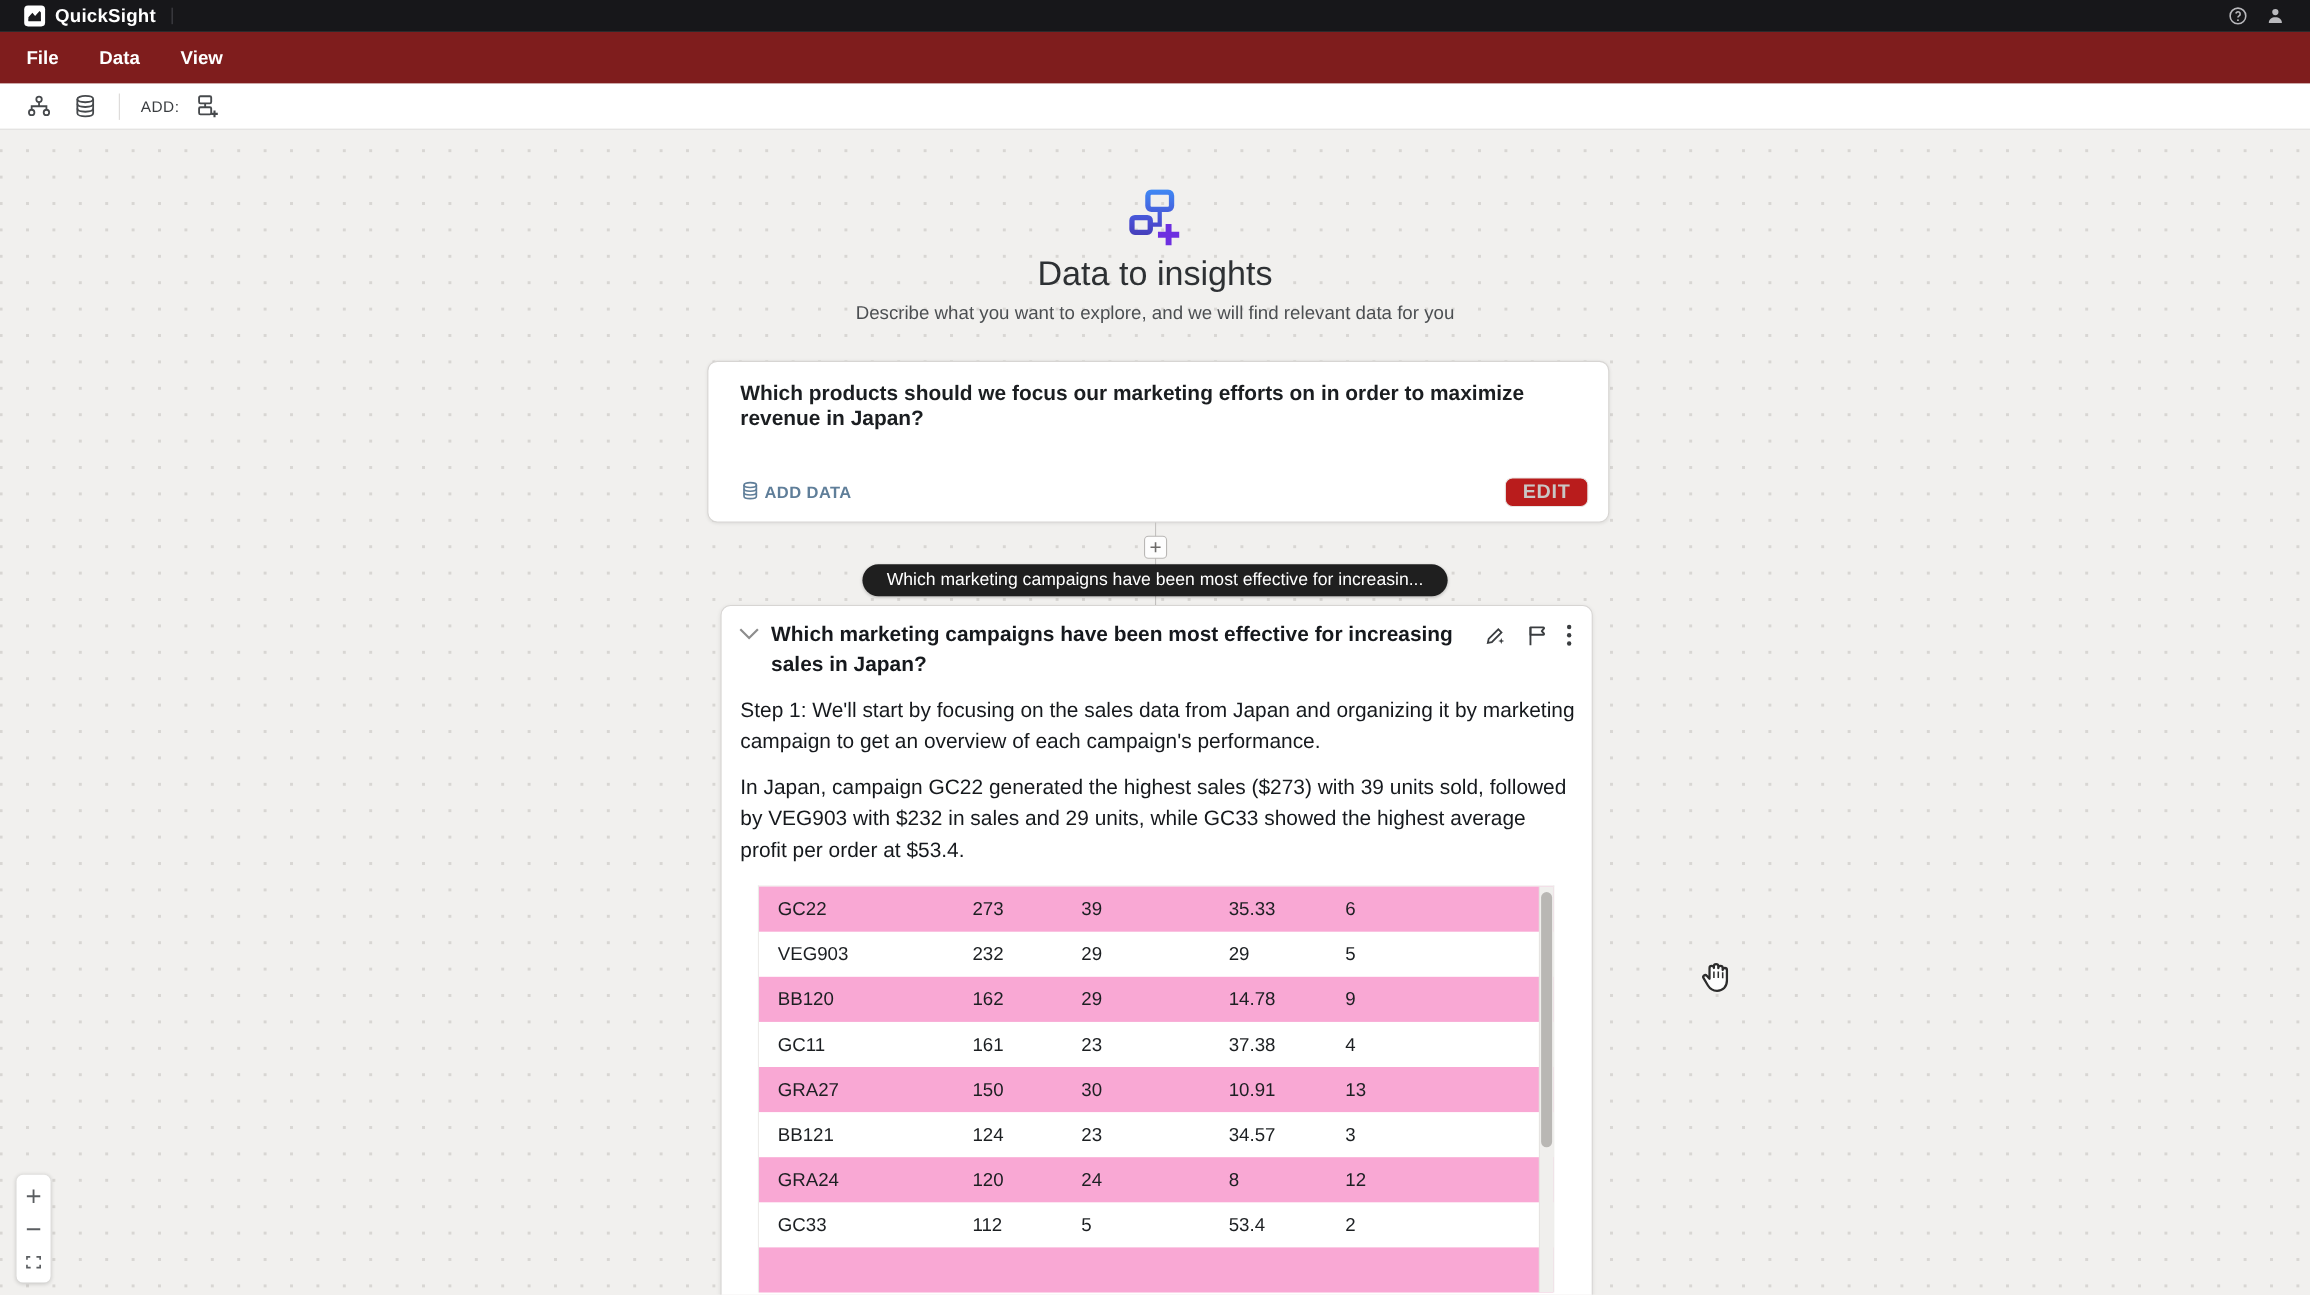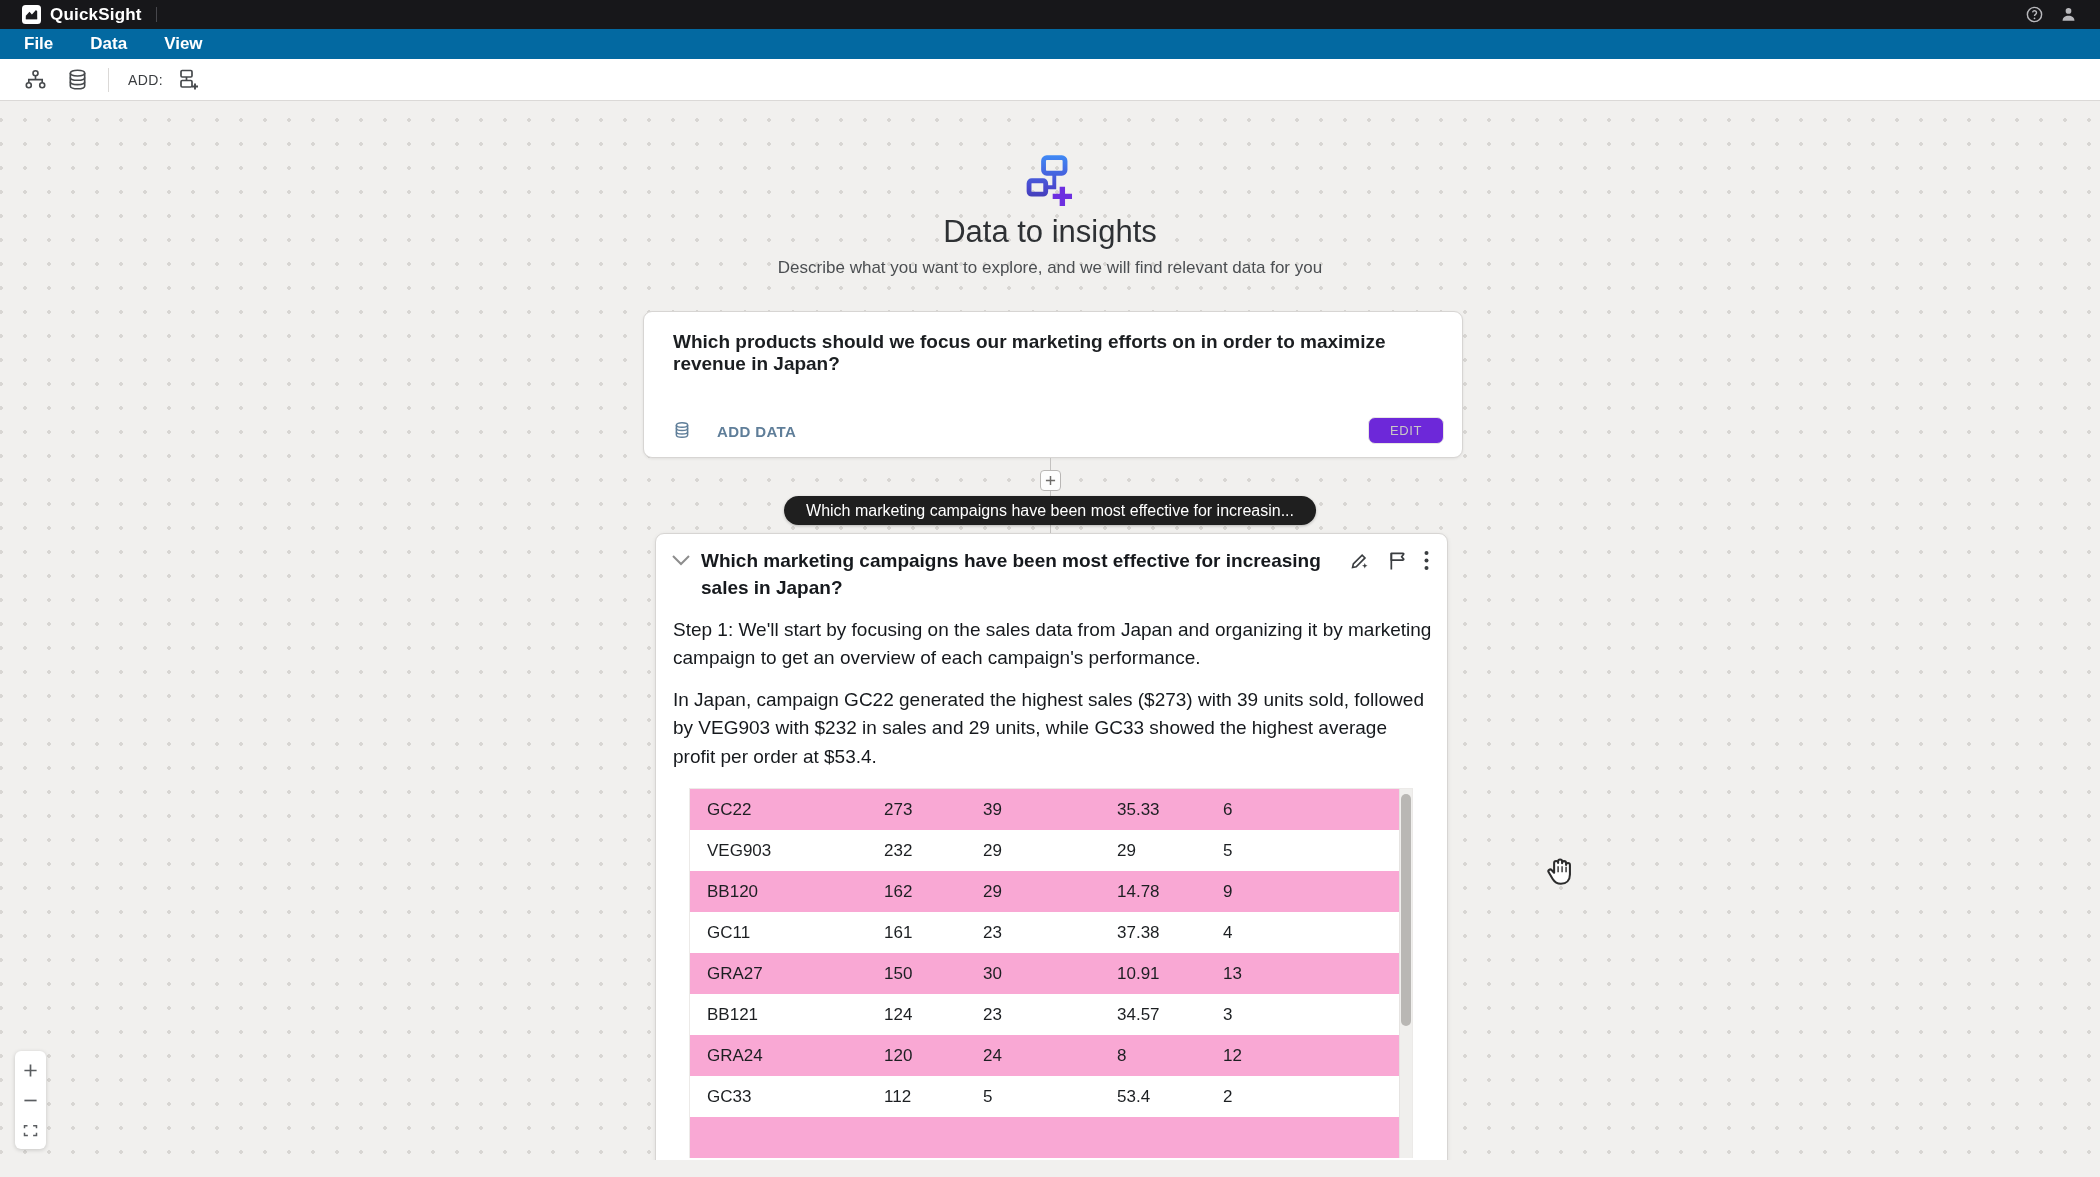--- a/index.html
+++ b/index.html
@@ -8,21 +8,21 @@
 
   
   .topbar { position:relative; height:29px; background:#17171a; display:flex; align-items:center; padding:0 22px; }
   .logo-box { width:19px; height:19px; background:#ffffff; border-radius:3.5px; display:flex; align-items:center; justify-content:center; margin-right:9px; }
   .brand { color:#fff; font-size:17px; font-weight:700; letter-spacing:.2px; }
   .topbar-divider { width:1px; height:15px; background:#47474c; margin-left:14px; }
   .topbar-right { margin-left:auto; display:flex; align-items:center; gap:15px; }
   .topbar-right svg { display:block; }
 
   
-  .menubar { height:30px; background:#0369a1; display:flex; align-items:center; padding:0 24px; gap:37px; }
+  .menubar { height:47px; background:#7f1d1d; display:flex; align-items:center; padding:0 24px; gap:37px; }
   .menu-item { color:#ffffff; font-size:17px; font-weight:700; cursor:pointer; }
 
   
   .toolbar { height:42px; background:#ffffff; border-bottom:1px solid #dbd9d7; display:flex; align-items:center; padding:12px 24px; gap:19px; }
   .tb-btn { display:flex; align-items:center; justify-content:center; cursor:pointer; }
   .tb-divider { width:1px; height:24px; background:#dbd9d7; }
   .add-label { font-size:14px; color:#3a3d40; letter-spacing:.4px; }
 
   
   .canvas { position:relative; width:2100px; height:1059px; overflow:hidden;
@@ -33,24 +33,24 @@
   
   .hero { position:absolute; left:0; top:0; width:2100px; text-align:center; }
   .hero-icon { position:absolute; left:1026px; top:54px; }
   .hero-title { position:absolute; left:0; right:0; top:113px; font-size:31px; font-weight:400; color:#2e3134; }
   .hero-subtitle { position:absolute; left:0; right:0; top:157px; font-size:17px; color:#4c4f52; }
 
   
   .question-card { position:absolute; left:643px; top:210px; width:820px; height:147px; background:#fff;
     border:1px solid #d7d5d3; border-radius:9px; box-shadow:0 1px 3px rgba(0,0,0,.07); }
   .question-text { position:absolute; left:29px; right:40px; top:19px; font-size:19px; font-weight:600; color:#1b1e21; }
-  .add-data-btn { position:absolute; left:29px; bottom:15px; display:flex; align-items:center; gap:26px;
+  .add-data-btn { position:absolute; left:29px; bottom:15px; display:flex; align-items:center; gap:4px;
     color:#5f7e99; font-size:15px; font-weight:700; letter-spacing:.4px; cursor:pointer; }
-  .edit-btn { position:absolute; right:18px; bottom:13px; width:76px; height:27px; background:#6d28d9;
-    border:1px solid #e8e6e4; border-radius:7px; color:#c9c7c5; font-size:13px; font-weight:400;
+  .edit-btn { position:absolute; right:18px; bottom:13px; width:76px; height:27px; background:#b91c1c;
+    border:1px solid #e8e6e4; border-radius:7px; color:#c9c7c5; font-size:18px; font-weight:700;
     letter-spacing:.6px; display:flex; align-items:center; justify-content:center; }
 
   
   .connector-line { position:absolute; left:1050px; top:357px; width:1px; height:76px; background:#c4c2c0; }
   .plus-node { position:absolute; left:1040px; top:369px; width:21px; height:21px; background:#fdfdfd;
     border:1px solid #b9b7b5; border-radius:4px; display:flex; align-items:center; justify-content:center; cursor:pointer; }
   .suggestion-pill { position:absolute; left:1050px; top:395px; transform:translateX(-50%); height:29px;
     background:#1f1f1f; color:#fff; border-radius:15px; font-size:16px; font-weight:500;
     line-height:29px; padding:0 22px; white-space:nowrap; box-shadow:0 1px 3px rgba(0,0,0,.25); cursor:pointer; }
 

